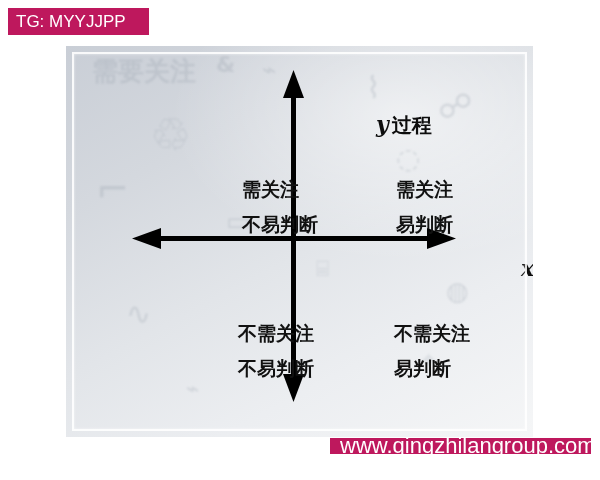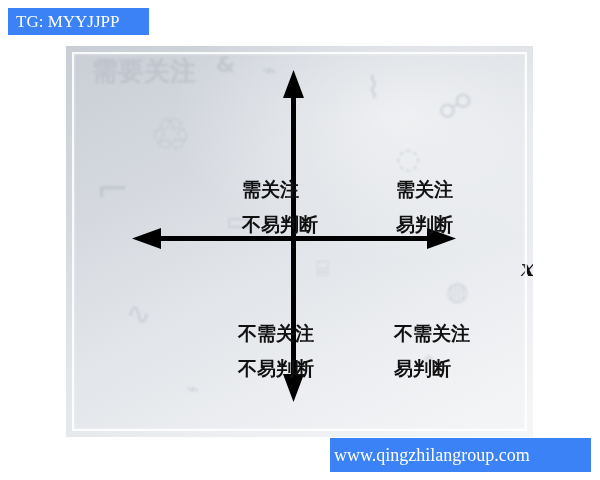--- a/index.html
+++ b/index.html
@@ -92,42 +92,42 @@
   .quadrant .line2 { display: block; margin-top: 16px; }
 
   #quadrant-top-left     { left: 176px; top: 134px; }
   #quadrant-top-right    { left: 330px; top: 134px; }
   #quadrant-bottom-left  { left: 172px; top: 278px; }
   #quadrant-bottom-right { left: 328px; top: 278px; }
 
   
   .watermark {
     position: absolute;
-    background: #3b82f6;
+    background: #be185d;
     color: #ffffff;
-    font-family: Liberation Serif, serif;
+    font-family: Liberation Sans, sans-serif;
     display: flex;
     align-items: center;
     box-sizing: border-box;
   }
   #watermark-top {
     left: 8px;
     top: 8px;
     width: 141px;
     height: 27px;
     padding-left: 8px;
     font-size: 17px;
   }
   #watermark-bottom {
     left: 330px;
     top: 438px;
     width: 261px;
-    height: 34px;
-    padding-left: 4px;
-    font-size: 18px;
+    height: 16px;
+    padding-left: 10px;
+    font-size: 22px;
   }
 </style>
 </head>
 <body>
 
 <div id="slide-frame">
 
   <div id="ghost-layer">
     <div class="ghost" style="left:26px; top:8px;  font-size:26px; font-weight:700;">需要关注</div>
     <div class="ghost" style="left:150px; top:6px; font-size:22px; font-weight:700;">&amp;</div>
@@ -153,20 +153,23 @@
 
     <polygon points="227.5,356 238,328 217,328" fill="#000000"></polygon>
 
     <line x1="78" y1="192.5" x2="378" y2="192.5" stroke="#000000" stroke-width="5"></line>
 
     <polygon points="66,192.5 95,203 95,182" fill="#000000"></polygon>
 
     <polygon points="390,192.5 361,203 361,182" fill="#000000"></polygon>
   </svg>
 
+  <div class="axis-label" id="y-axis-label">
+    <span class="axis-var">y</span><span>过程</span>
+  </div>
 
   <div class="axis-label" id="x-axis-label">
     <span class="axis-var">x</span>
   </div>
 
   <div class="quadrant" id="quadrant-top-left">
     <span class="line1">需关注</span>
     <span class="line2">不易判断</span>
   </div>
 

